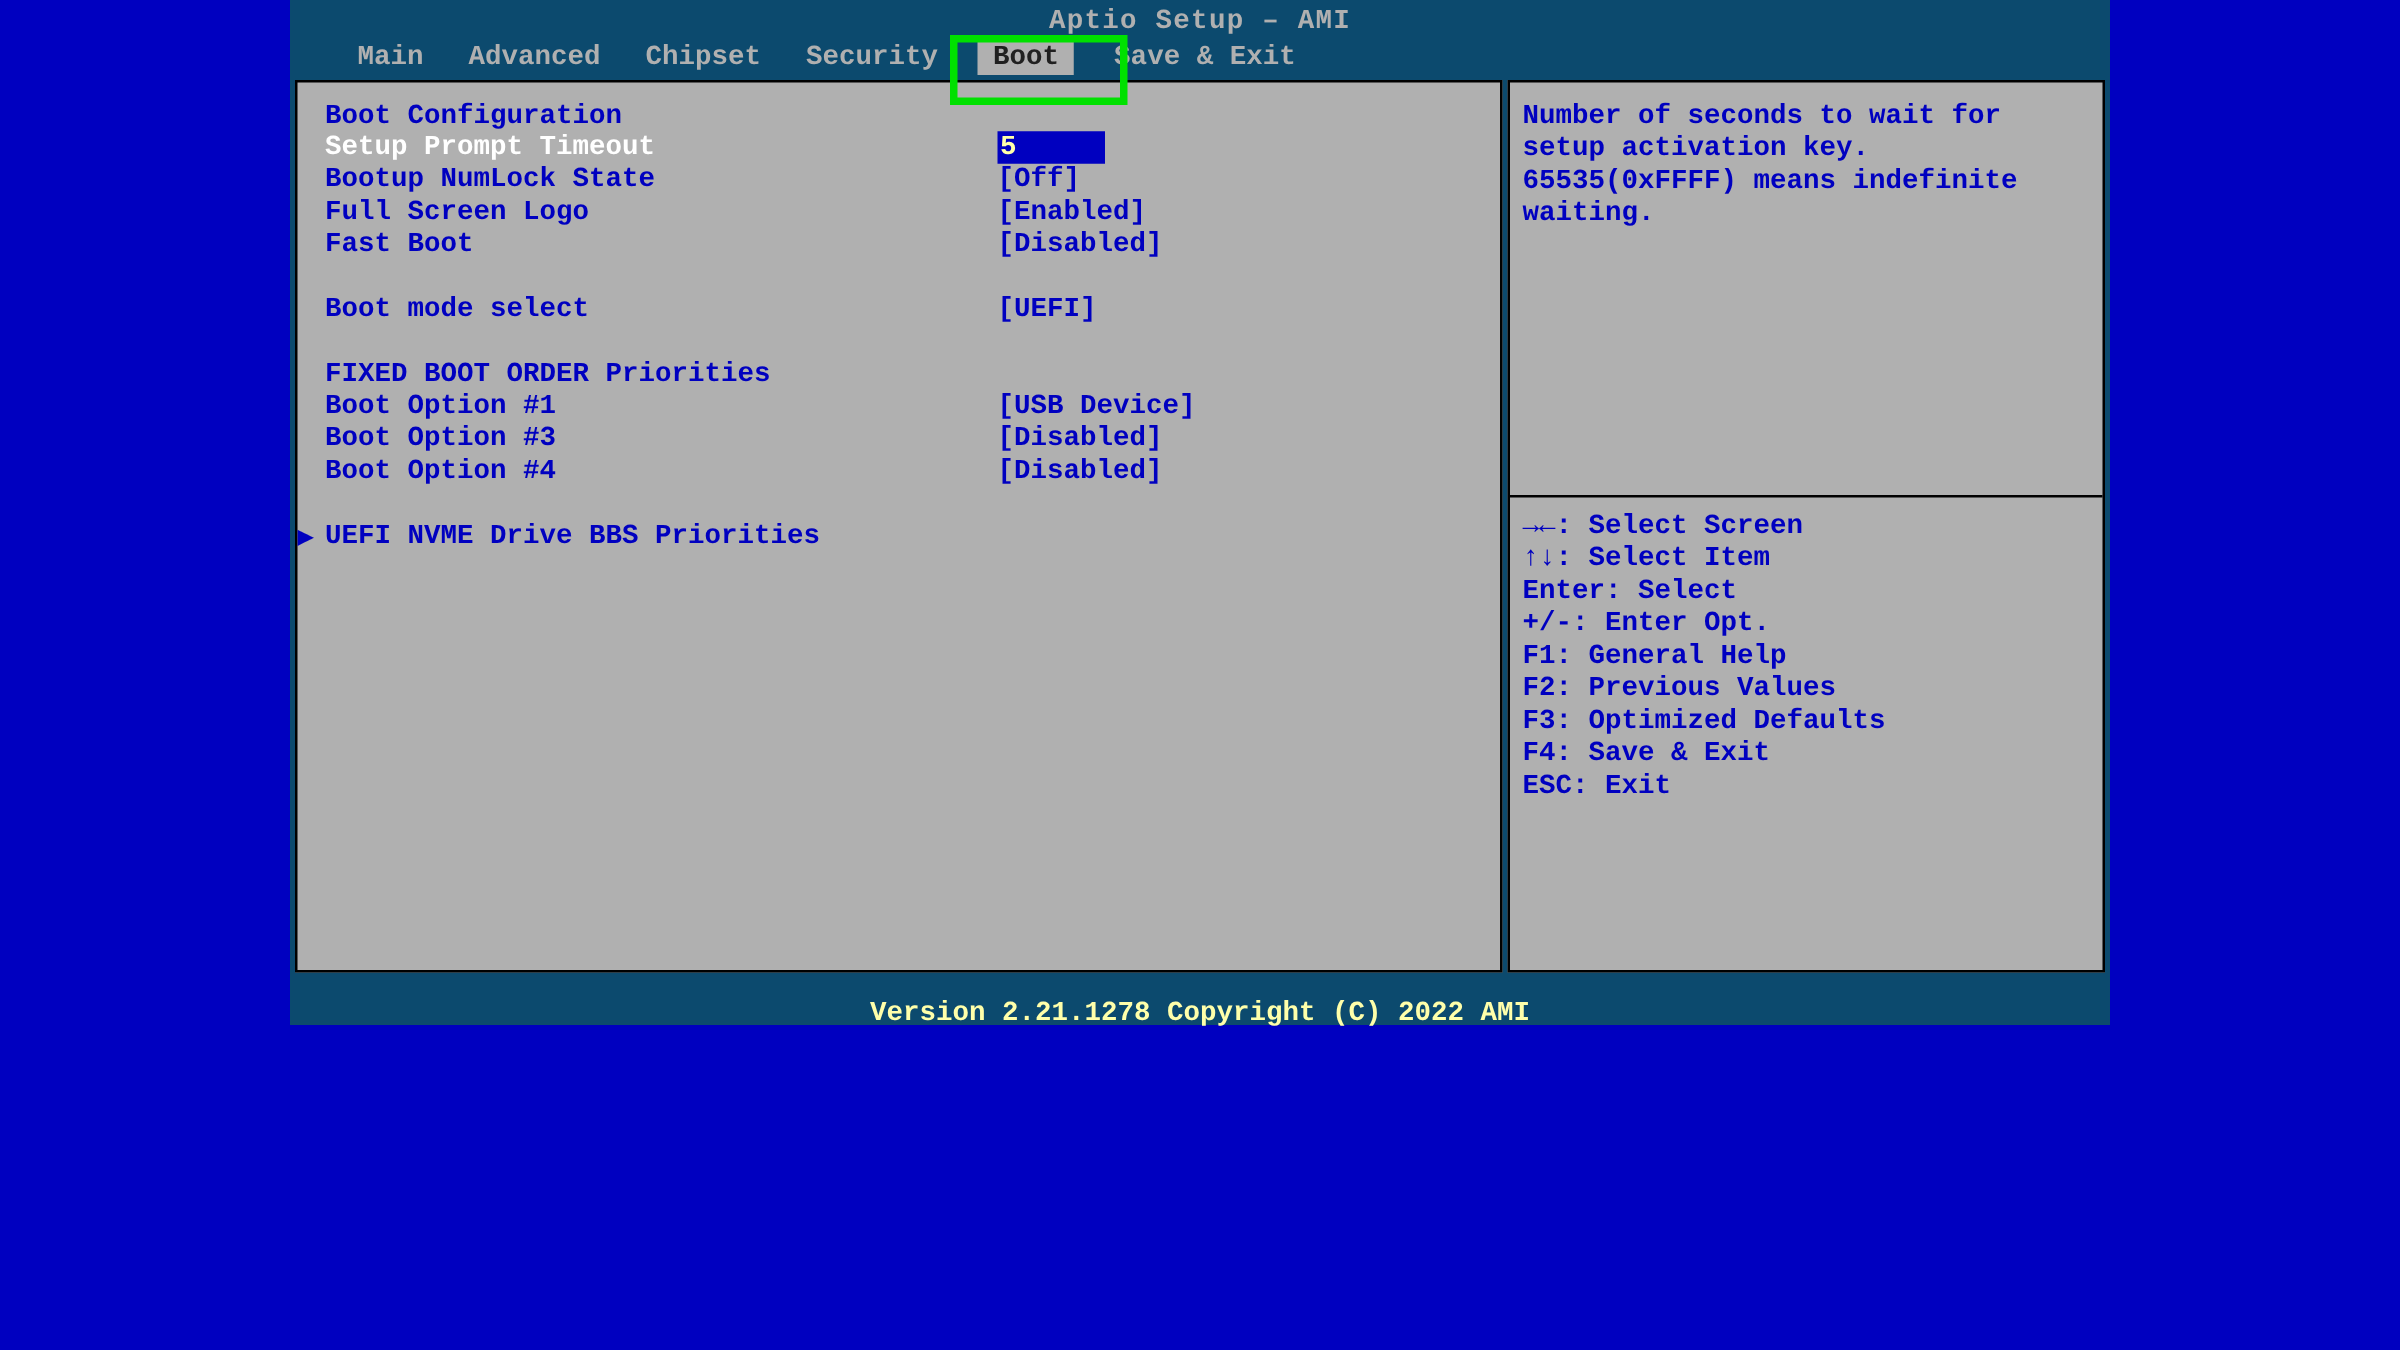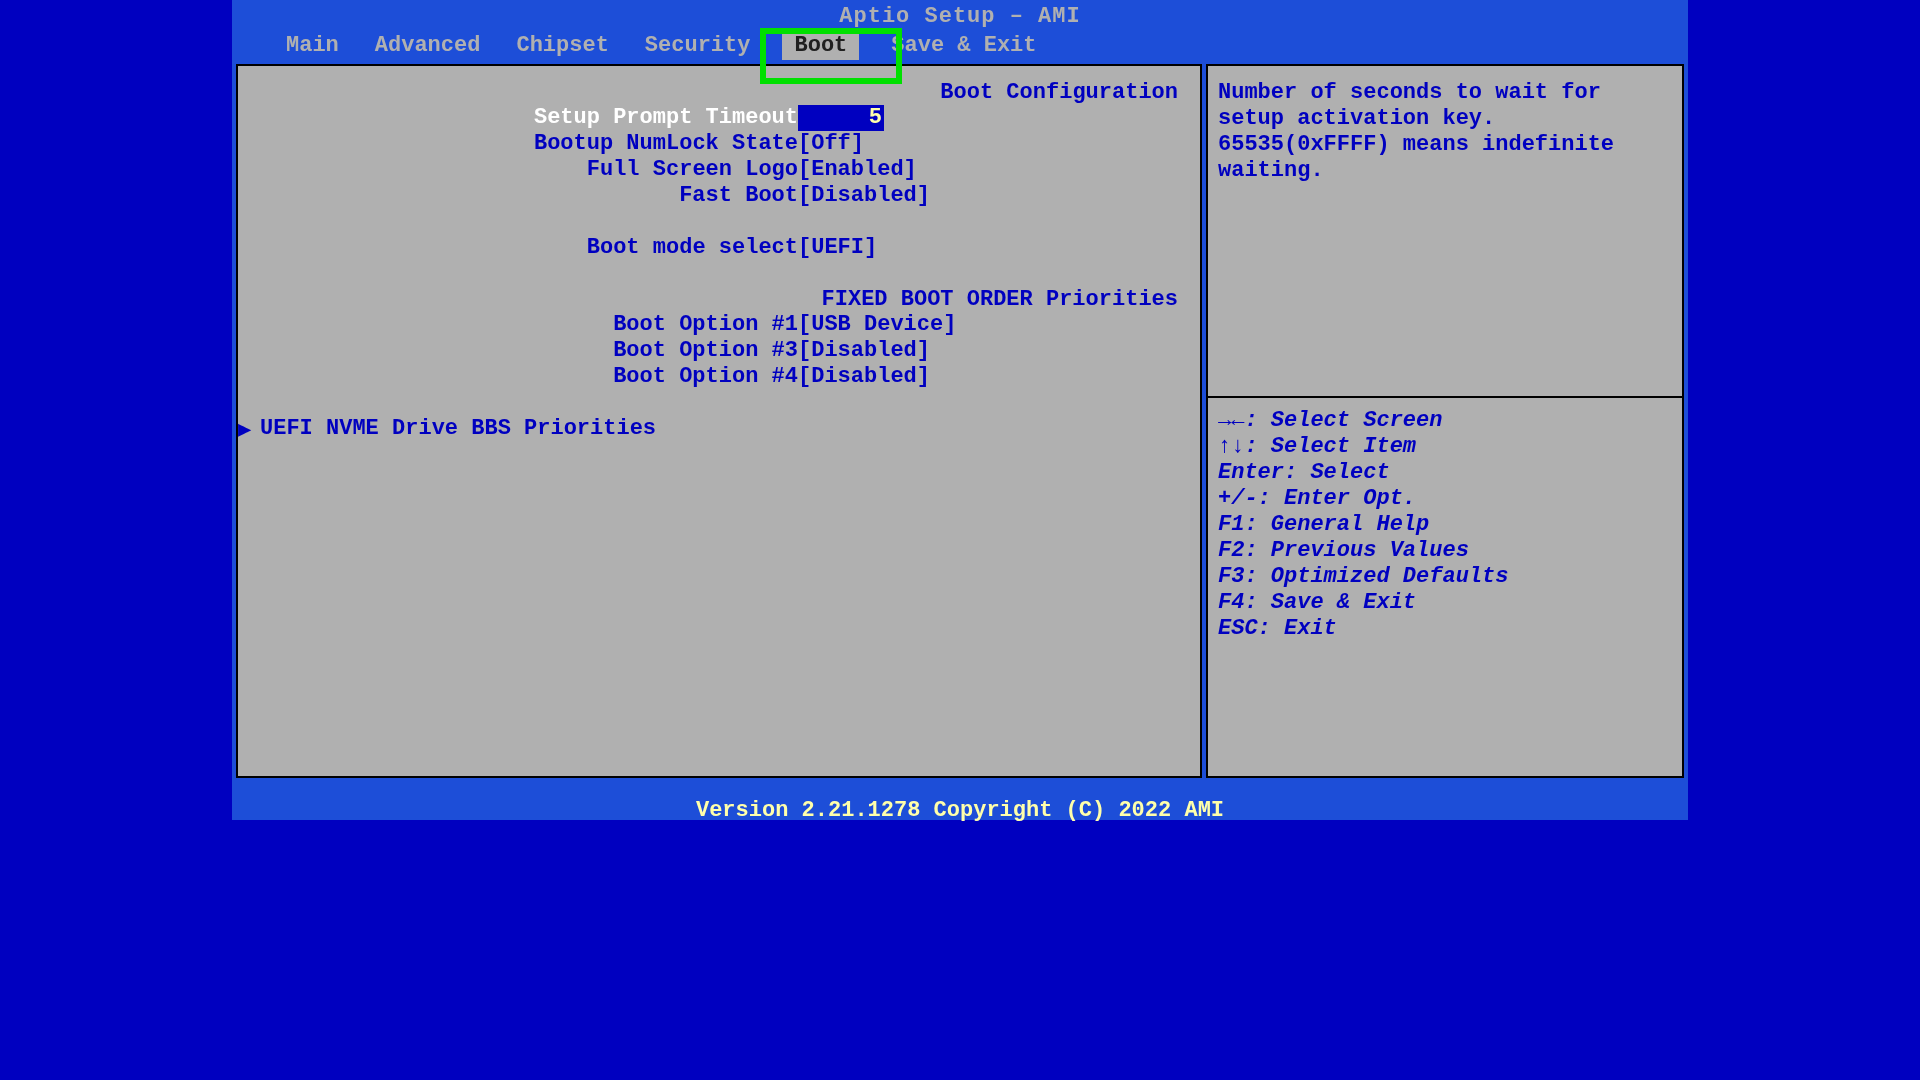--- a/index.html
+++ b/index.html
@@ -13,21 +13,21 @@
       font-size: 22px;
       font-weight: bold;
       overflow: hidden;
       width: 1920px;
       height: 1080px;
     }
     .bios-container {
       width: 1456px;
       height: 820px;
       margin: 0 auto;
-      background: #1d4ed8;
+      background: #0c4a6e;
       position: relative;
     }
     .title-bar {
       color: #B0B0B0;
       text-align: center;
       padding: 4px 0 2px 0;
       font-size: 22px;
       letter-spacing: 1px;
     }
     .tab-bar {
@@ -62,21 +62,20 @@
       padding: 0 4px;
       gap: 4px;
     }
     .main-panel {
       flex: 1;
       background: #B0B0B0;
       border: 2px solid #000;
       padding: 14px 22px;
       color: #0000C0;
       position: relative;
-      text-align: right;
     }
     .help-panel {
       width: 478px;
       background: #B0B0B0;
       border: 2px solid #000;
       padding: 14px 10px;
       color: #0000C0;
       display: flex;
       flex-direction: column;
     }
@@ -132,21 +131,20 @@
       flex: 1;
     }
     .footer-bar {
       color: #FFFFAA;
       text-align: center;
       padding: 20px 0;
       font-size: 22px;
     }
     .keys-section {
       margin-top: 10px;
-      font-style: italic;
     }
     .key-row {
       line-height: 26px;
       color: #0000C0;
     }
     .multiline-value {
       color: #0000C0;
       line-height: 26px;
     }
   </style>

